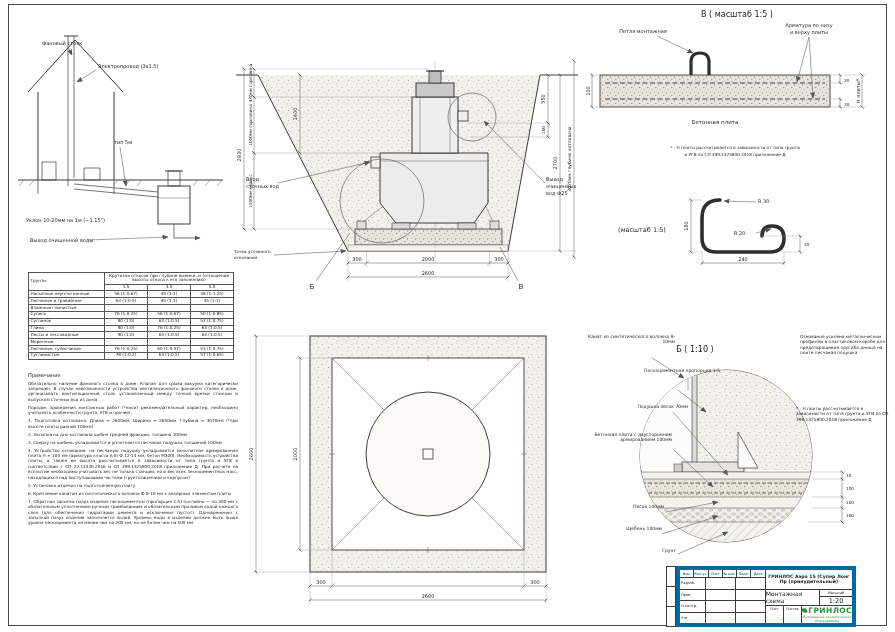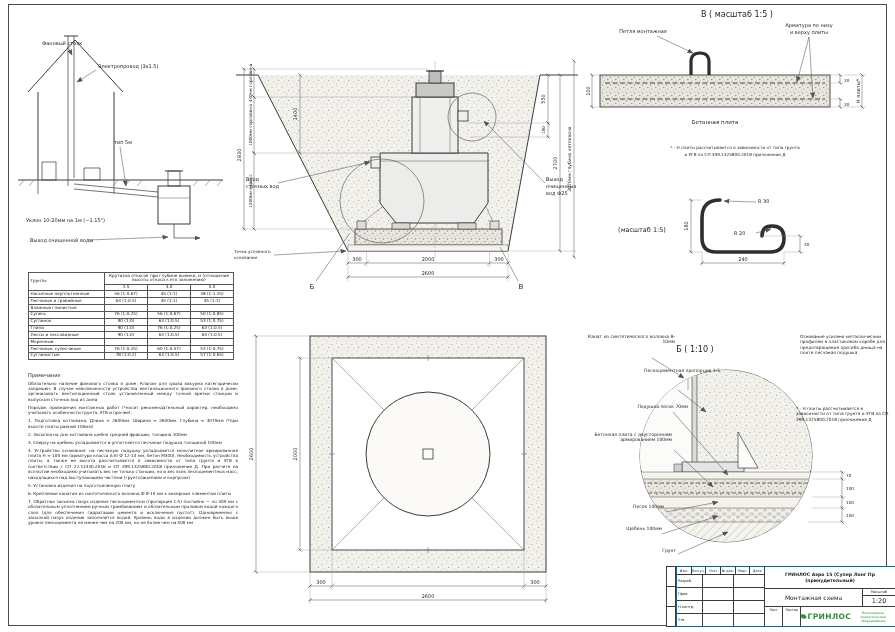--- a/index.html
+++ b/index.html
@@ -16,21 +16,21 @@
 .ext{fill:none;stroke:#999;stroke-width:0.4}
 .lead{fill:none;stroke:#555;stroke-width:0.55}
 .soil{position:absolute;left:28px;top:272px;width:206px;border-collapse:collapse;font-size:4.2px;color:#222;background:#fff}
 .soil th,.soil td{border:0.6px solid #555;padding:0.5px 1.5px;font-weight:normal;text-align:center;line-height:1.15}
 .soil .tname{text-align:left}
 .notes{position:absolute;left:28px;top:372px;width:210px;font-size:4.2px;color:#222;line-height:1.3}
 .notes .ntitle{font-size:5px;margin-bottom:2px}
 .notes p{margin-bottom:2.5px;text-align:justify}
 .blabel{position:absolute;font-size:4.5px;color:#1f1f1f;line-height:1.2;text-align:right}
 .bnote{position:absolute;font-size:4.3px;color:#1f1f1f;line-height:1.25;text-align:left}
-.stamp{position:absolute;left:676px;top:566px;width:220px;height:61px;border:1px solid #0369a1;display:flex;font-size:4px;color:#222;background:#fff}
+.stamp{position:absolute;left:676px;top:566px;width:180px;height:61px;border:4px solid #0369a1;display:flex;font-size:4px;color:#222;background:#fff}
 .stamp-strip{position:absolute;left:666px;top:566px;width:10px;height:61px;border:1px solid #3b3b3b;display:flex;flex-direction:column;background:#fff}
 .stamp-strip div{flex:1;border-bottom:0.6px solid #3b3b3b}
 .stamp-strip div:last-child{border-bottom:none}
 .stamp-l{width:88px;border-right:1px solid #3b3b3b;display:flex;flex-direction:column}
 .hrow{display:flex;height:8px;border-bottom:0.6px solid #3b3b3b}
 .hcell{flex:1;border-right:0.6px solid #3b3b3b;display:flex;align-items:center;justify-content:center;font-size:3.4px;text-align:center}
 .hcell:last-child{border-right:none}
 .rrows{flex:1;display:flex;flex-direction:column}
 .rrow{flex:1;display:flex;border-bottom:0.6px solid #3b3b3b}
 .rrow:last-child{border-bottom:none}
@@ -41,21 +41,21 @@
 .doc{height:22px;border-bottom:1px solid #3b3b3b;display:flex;align-items:center;justify-content:center;text-align:center;font-size:4.6px;font-weight:bold;padding:0 2px;line-height:1.25}
 .mid{height:18px;border-bottom:1px solid #3b3b3b;display:flex}
 .dname{flex:1;display:flex;align-items:center;justify-content:center;font-size:6px;border-right:1px solid #3b3b3b}
 .scalebox{width:32px;display:flex;flex-direction:column}
 .slbl{height:7px;border-bottom:0.6px solid #3b3b3b;display:flex;align-items:center;justify-content:center;font-size:3.4px}
 .sval{flex:1;display:flex;align-items:center;justify-content:center;font-size:6.5px}
 .bot{flex:1;display:flex}
 .sheetbox{width:36px;display:flex;border-right:1px solid #3b3b3b}
 .sb{flex:1;border-right:0.6px solid #3b3b3b;display:flex;align-items:flex-start;justify-content:center;font-size:3.4px;padding-top:1px}
 .sb:last-child{border-right:none}
-.logo{flex:1;display:flex;flex-direction:row;align-items:center;justify-content:center}
+.logo{flex:1;display:flex;flex-direction:column;align-items:center;justify-content:center}
 .logorow{display:flex;align-items:center}
 .leaf{display:inline-block;width:5px;height:5px;background:#2f8f3c;border-radius:0 70% 0 70%;transform:rotate(-20deg);margin-right:1.5px}
 .brand{color:#2f8f3c;font-weight:bold;font-size:7.5px;letter-spacing:0.4px}
 .tag{color:#2f8f3c;font-size:3.3px;margin-top:0.5px;text-align:center}
 </style>
 </head>
 <body>
 
 <svg width="0" height="0" style="position:absolute">
 <defs>

